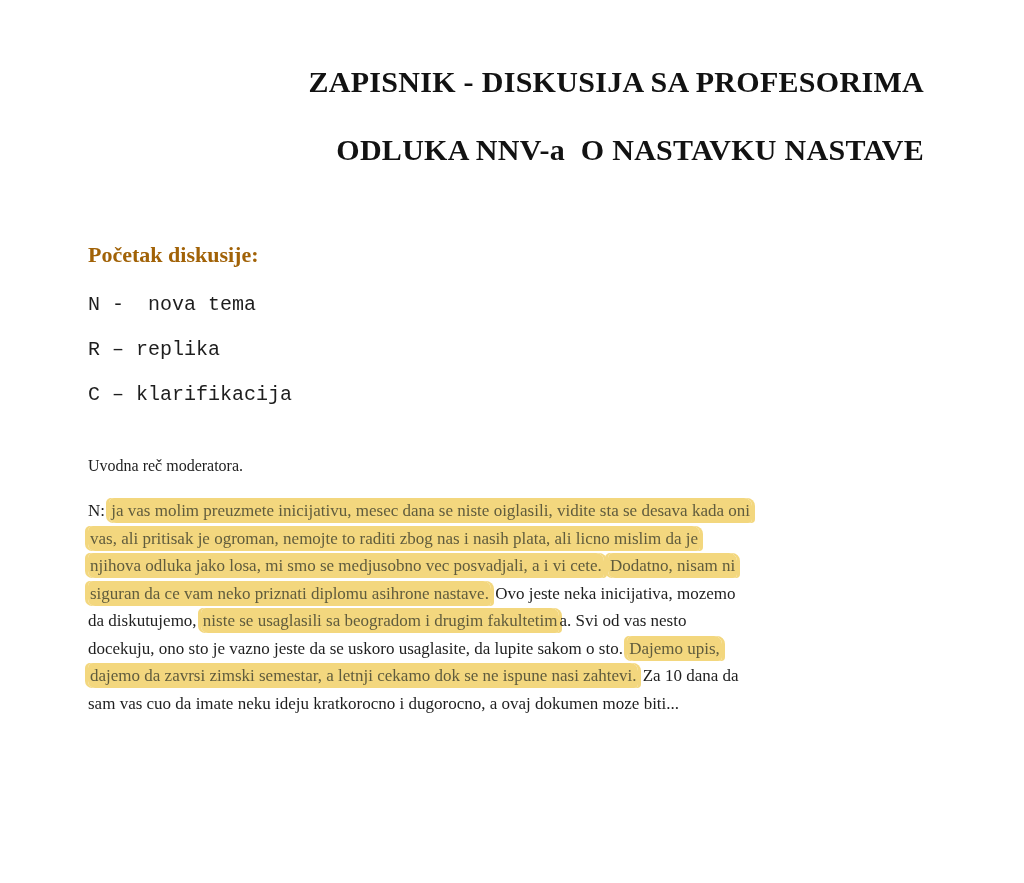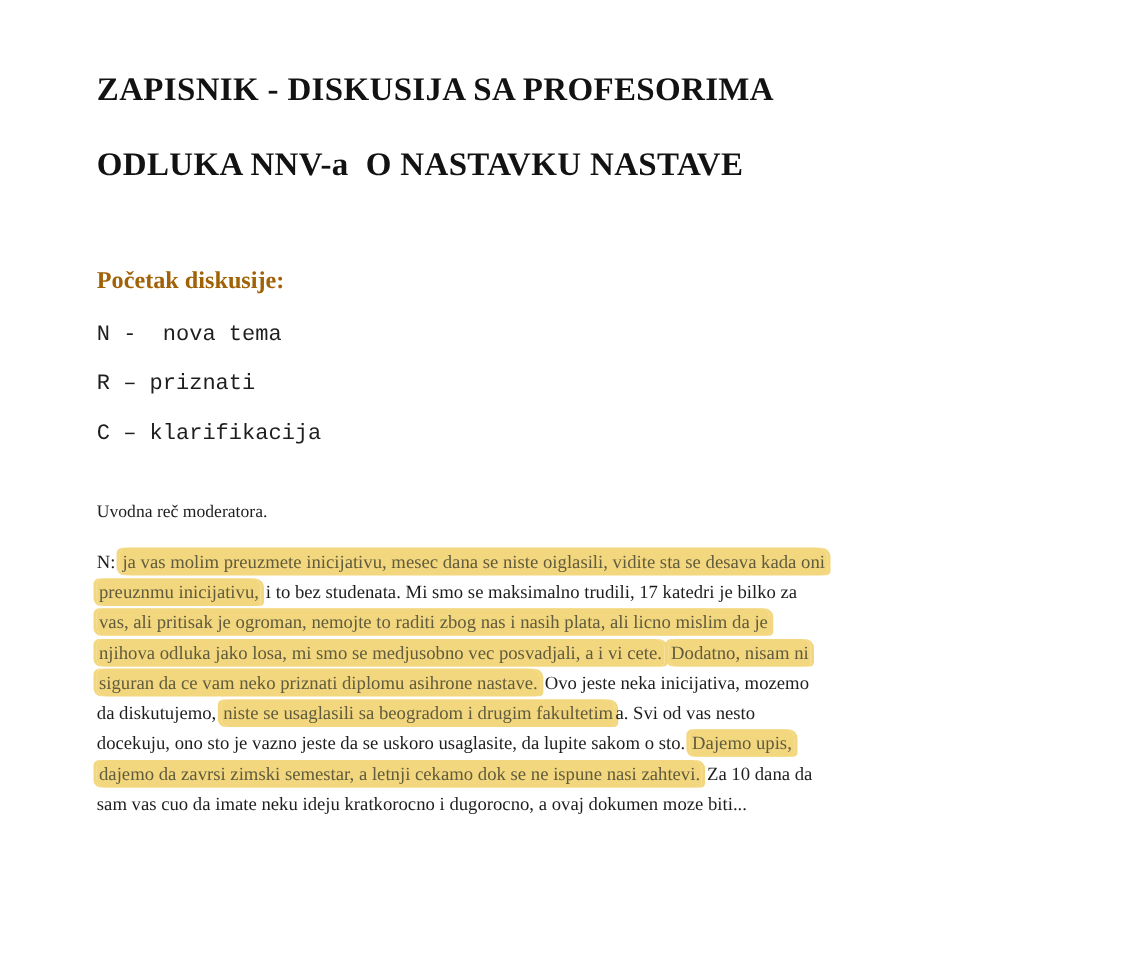--- a/index.html
+++ b/index.html
@@ -16,21 +16,21 @@
     overflow: hidden;
     font-family: "Liberation Serif", "DejaVu Serif", serif;
     color: var(--text);
   }
   .page {
     width: 1024px;
     height: 883px;
     padding: 48px 100px 0 88px;
   }
   .title-block {
-    text-align: left;
+    text-align: right;
   }
   .title-line {
     font-size: 30px;
     font-weight: bold;
     line-height: 68px;
     white-space: pre;
     letter-spacing: 0.3px;
     color: #121212;
   }
   .section-heading {
@@ -78,29 +78,28 @@
 
   <div class="title-block">
     <div class="title-line">ZAPISNIK - DISKUSIJA SA PROFESORIMA</div>
     <div class="title-line">ODLUKA NNV-a  O NASTAVKU NASTAVE</div>
   </div>
 
   <div class="section-heading">Početak diskusije:</div>
 
   <div class="legend">
     <div class="legend-item">N -  nova tema</div>
-    <div class="legend-item">R – priznati</div>
+    <div class="legend-item">R – replika</div>
     <div class="legend-item">C – klarifikacija</div>
   </div>
 
   <div class="intro-line">Uvodna reč moderatora.</div>
 
   <div class="paragraph">
       <div class="para-line"><span class="plain">N: </span><span class="hl">ja vas molim preuzmete inicijativu, mesec dana se niste oiglasili, vidite sta se desava kada oni</span></div>
-      <div class="para-line"><span class="hl">preuznmu inicijativu,</span><span class="plain"> i to bez studenata. Mi smo se maksimalno trudili, 17 katedri je bilko za</span></div>
       <div class="para-line"><span class="hl">vas, ali pritisak je ogroman, nemojte to raditi zbog nas i nasih plata, ali licno mislim da je</span></div>
       <div class="para-line"><span class="hl">njihova odluka jako losa, mi smo se medjusobno vec posvadjali, a i vi cete.</span><span class="plain"> </span><span class="hl">Dodatno, nisam ni</span></div>
       <div class="para-line"><span class="hl">siguran da ce vam neko priznati diplomu asihrone nastave.</span><span class="plain"> Ovo jeste neka inicijativa, mozemo</span></div>
       <div class="para-line"><span class="plain">da diskutujemo, </span><span class="hl">niste se usaglasili sa beogradom i drugim fakultetim</span><span class="plain">a. Svi od vas nesto</span></div>
       <div class="para-line"><span class="plain">docekuju, ono sto je vazno jeste da se uskoro usaglasite, da lupite sakom o sto. </span><span class="hl">Dajemo upis,</span></div>
       <div class="para-line"><span class="hl">dajemo da zavrsi zimski semestar, a letnji cekamo dok se ne ispune nasi zahtevi.</span><span class="plain"> Za 10 dana da</span></div>
       <div class="para-line"><span class="plain">sam vas cuo da imate neku ideju kratkorocno i dugorocno, a ovaj dokumen moze biti...</span></div>
     </div>
 
 </div>

